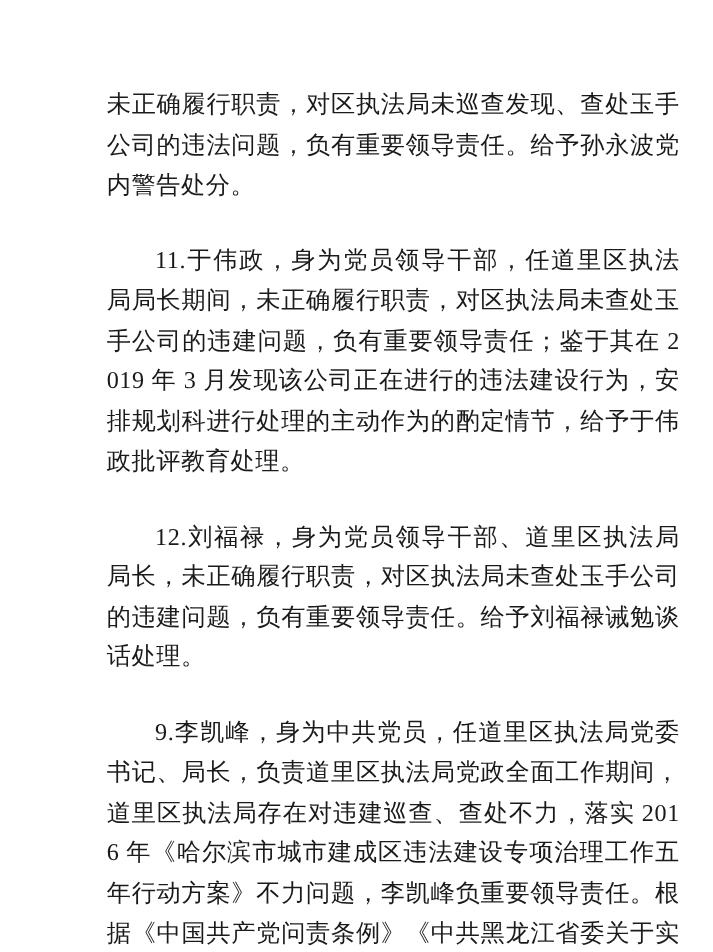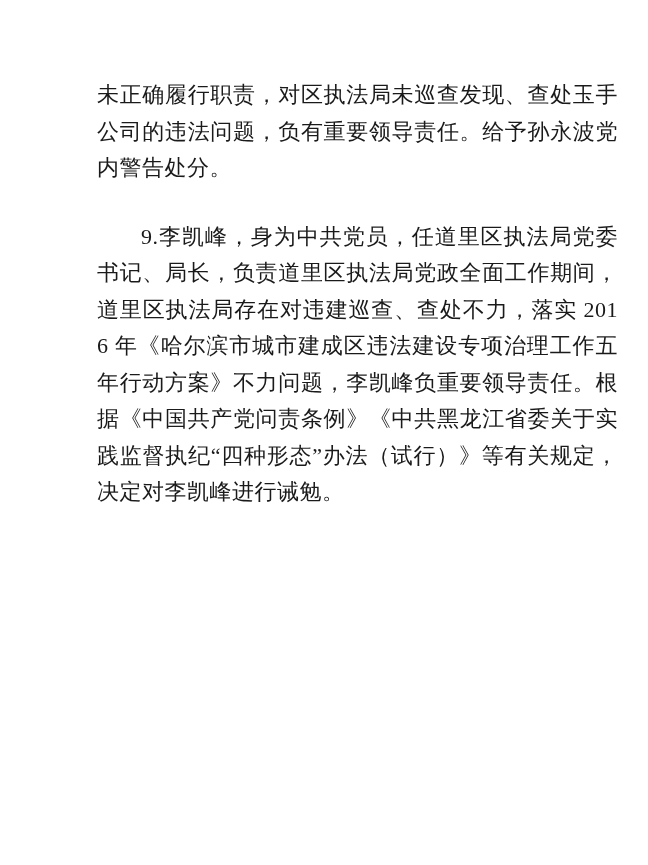--- a/index.html
+++ b/index.html
@@ -40,16 +40,18 @@
     letter-spacing: 1px;
     color: #a16207;
   }
 </style>
 </head>
 <body>
 
 <div class="page">
   <div class="content">
     <p class="para">未正确履行职责，对区执法局未巡查发现、查处玉手公司的违法问题，负有重要领导责任。给予孙永波党内警告处分。</p>
+    <p class="para indent">11.于伟政，身为党员领导干部，任道里区执法局局长期间，未正确履行职责，对区执法局未查处玉手公司的违建问题，负有重要领导责任；鉴于其在 2019 年 3 月发现该公司正在进行的违法建设行为，安排规划科进行处理的主动作为的酌定情节，给予于伟政批评教育处理。</p>
+    <p class="para indent">12.刘福禄，身为党员领导干部、道里区执法局局长，未正确履行职责，对区执法局未查处玉手公司的违建问题，负有重要领导责任。给予刘福禄诫勉谈话处理。</p>
     <p class="para indent">9.李凯峰，身为中共党员，任道里区执法局党委书记、局长，负责道里区执法局党政全面工作期间，道里区执法局存在对违建巡查、查处不力，落实 2016 年《哈尔滨市城市建成区违法建设专项治理工作五年行动方案》不力问题，李凯峰负重要领导责任。根据《中国共产党问责条例》《中共黑龙江省委关于实践监督执纪“四种形态”办法（试行）》等有关规定，决定对李凯峰进行诫勉。</p>
   </div>
   <div class="page-footer">— 19 —</div>
 </div>
 
 </body></html>

